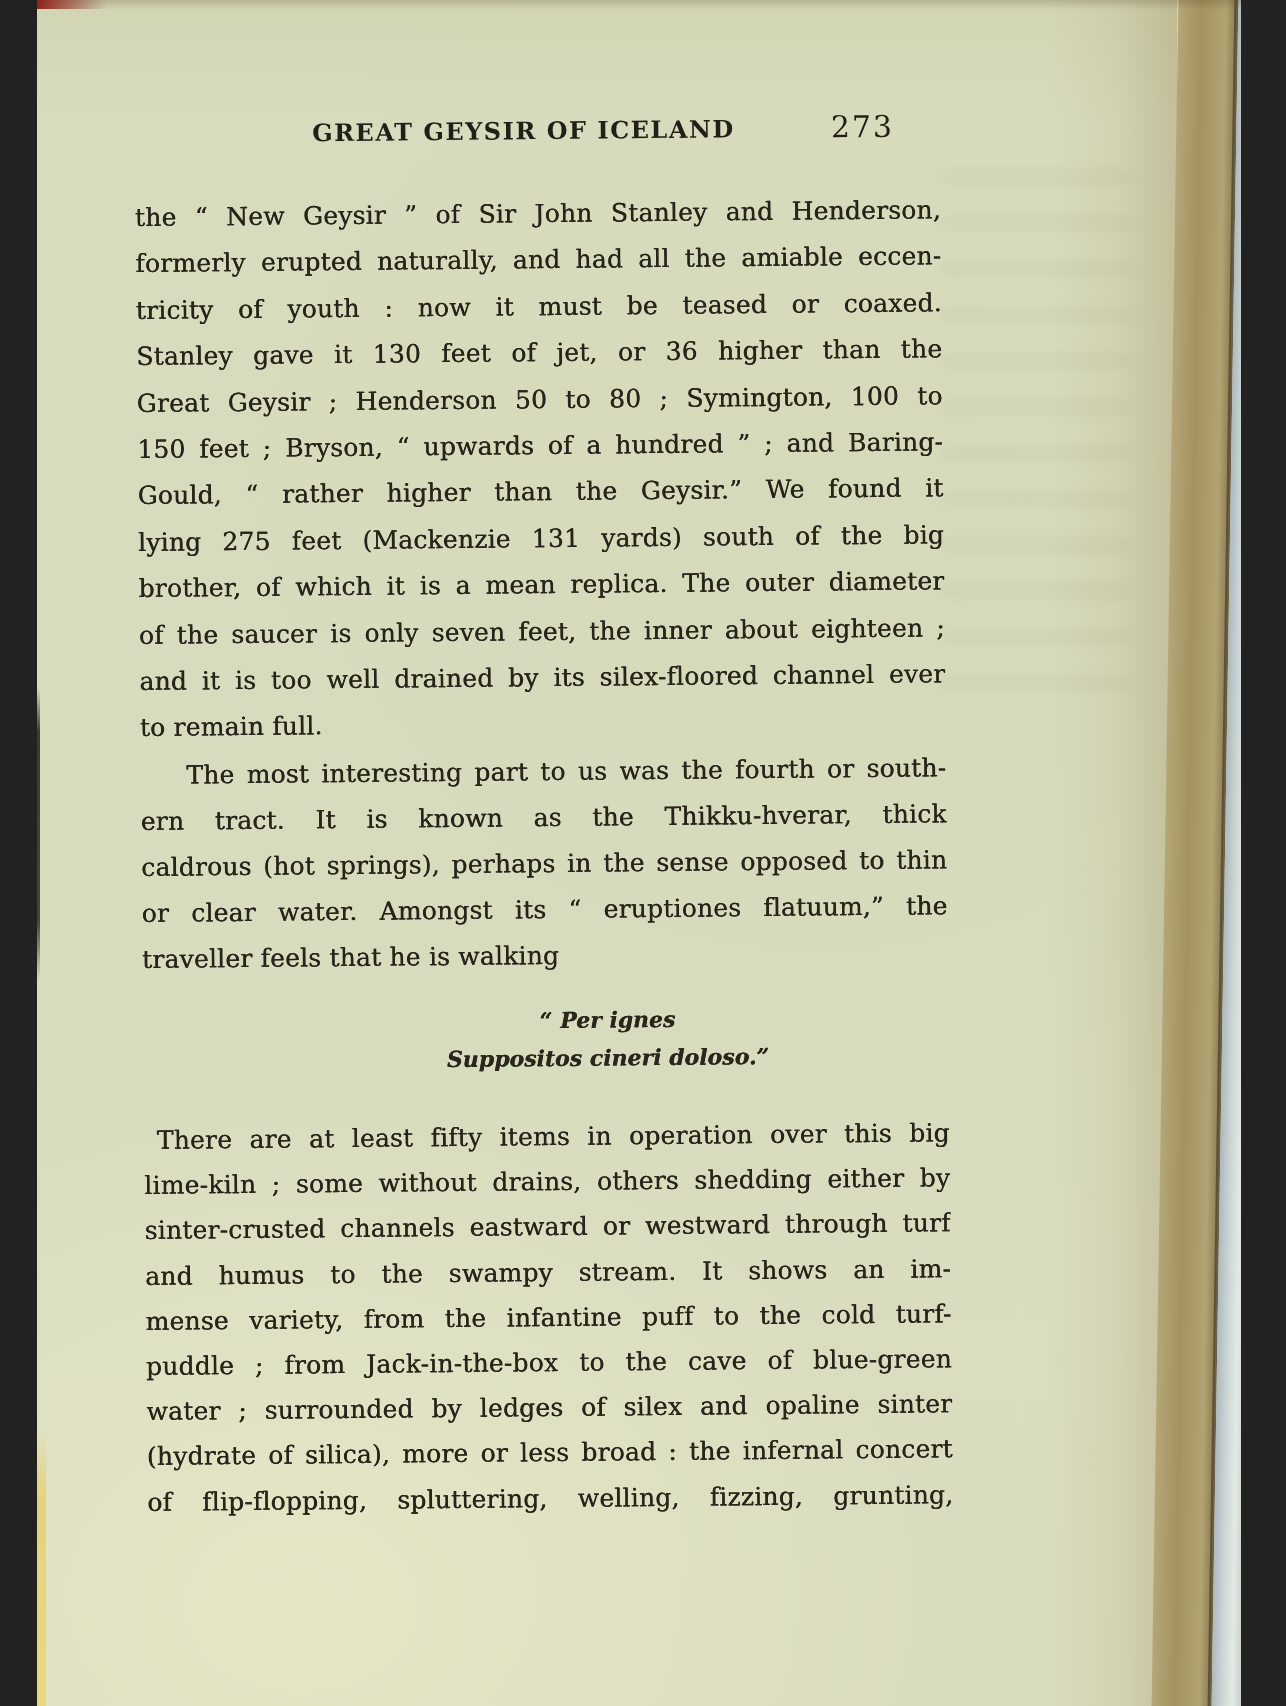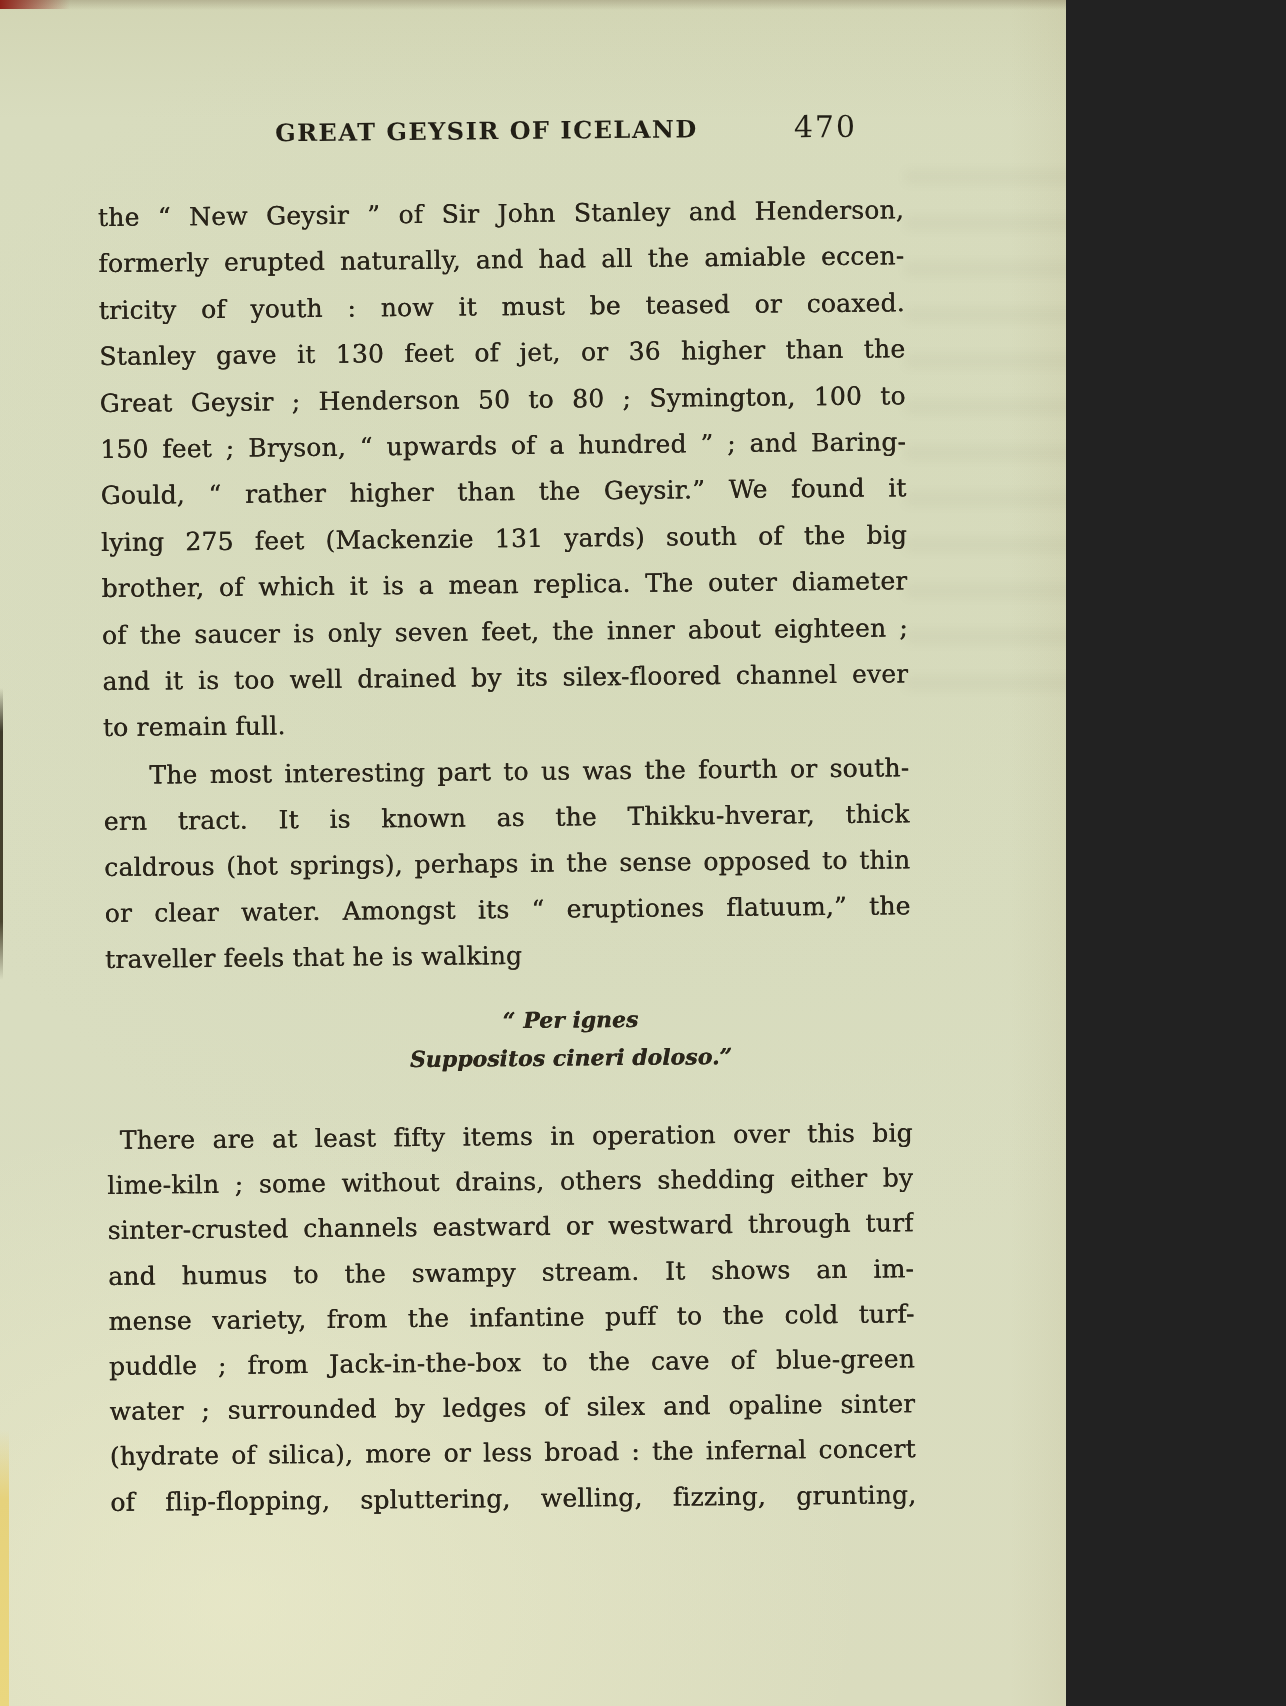--- a/index.html
+++ b/index.html
@@ -1,22 +1,23 @@
 <!DOCTYPE html>
 <html><head>
 <meta charset="utf-8">
 <style>
   html,body{margin:0;padding:0;background:#222;}
   .screenshot{
-    position:relative;width:1066px;height:1706px;overflow:hidden;
+    position:relative;width:1204px;height:1706px;overflow:hidden;
     font-family:"DejaVu Serif","Liberation Serif",serif;
     background:
       radial-gradient(ellipse 900px 700px at 22% 94%, rgba(240,239,206,0.55), transparent 70%),
       radial-gradient(ellipse 1100px 900px at 65% 35%, rgba(208,213,178,0.35), transparent 75%),
       linear-gradient(to bottom,#d2d5b4 0%,#d8dcbe 7%,#d9ddc0 60%,#dadcbe 100%);
+    margin-left: 37px;
   }
   .top-shade{position:absolute;top:0;left:0;right:0;height:10px;
     background:linear-gradient(to bottom,rgba(70,45,20,0.20),rgba(70,45,20,0));}
   .sliver-red{position:absolute;top:0;left:0;width:70px;height:9px;
     background:linear-gradient(to right,#8e221a,rgba(142,34,26,0));}
   .hairline-left{position:absolute;top:688px;left:0;width:3px;height:292px;
     background:linear-gradient(to bottom,rgba(62,58,42,0),#3e3a2a 15%,#4a452f 80%,rgba(62,58,42,0));}
   .strip-yellow{position:absolute;top:1430px;left:0;width:9px;height:276px;
     background:linear-gradient(to bottom,rgba(230,210,124,0),#e6d27c 25%,#ead77f);}
   .edge-shade{position:absolute;top:0;left:1010px;width:130px;height:1706px;
@@ -64,21 +65,21 @@
 
 <div class="screenshot">
 
   <div class="edge-shade"></div>
   <div class="ghost"></div>
 
   <div class="text-layer">
 
     <div class="header">
       <span class="title">GREAT GEYSIR OF ICELAND</span>
-      <span class="pagenum">470</span>
+      <span class="pagenum">273</span>
     </div>
 
     <div class="para p1">
       <div class="line">the “ New Geysir ” of Sir John Stanley and Henderson,</div>
       <div class="line">formerly erupted naturally, and had all the amiable eccen-</div>
       <div class="line">tricity of youth : now it must be teased or coaxed.</div>
       <div class="line">Stanley gave it 130 feet of jet, or 36 higher than the</div>
       <div class="line">Great Geysir ; Henderson 50 to 80 ; Symington, 100 to</div>
       <div class="line">150 feet ; Bryson, “ upwards of a hundred ” ; and Baring-</div>
       <div class="line">Gould, “ rather higher than the Geysir.” We found it</div>

